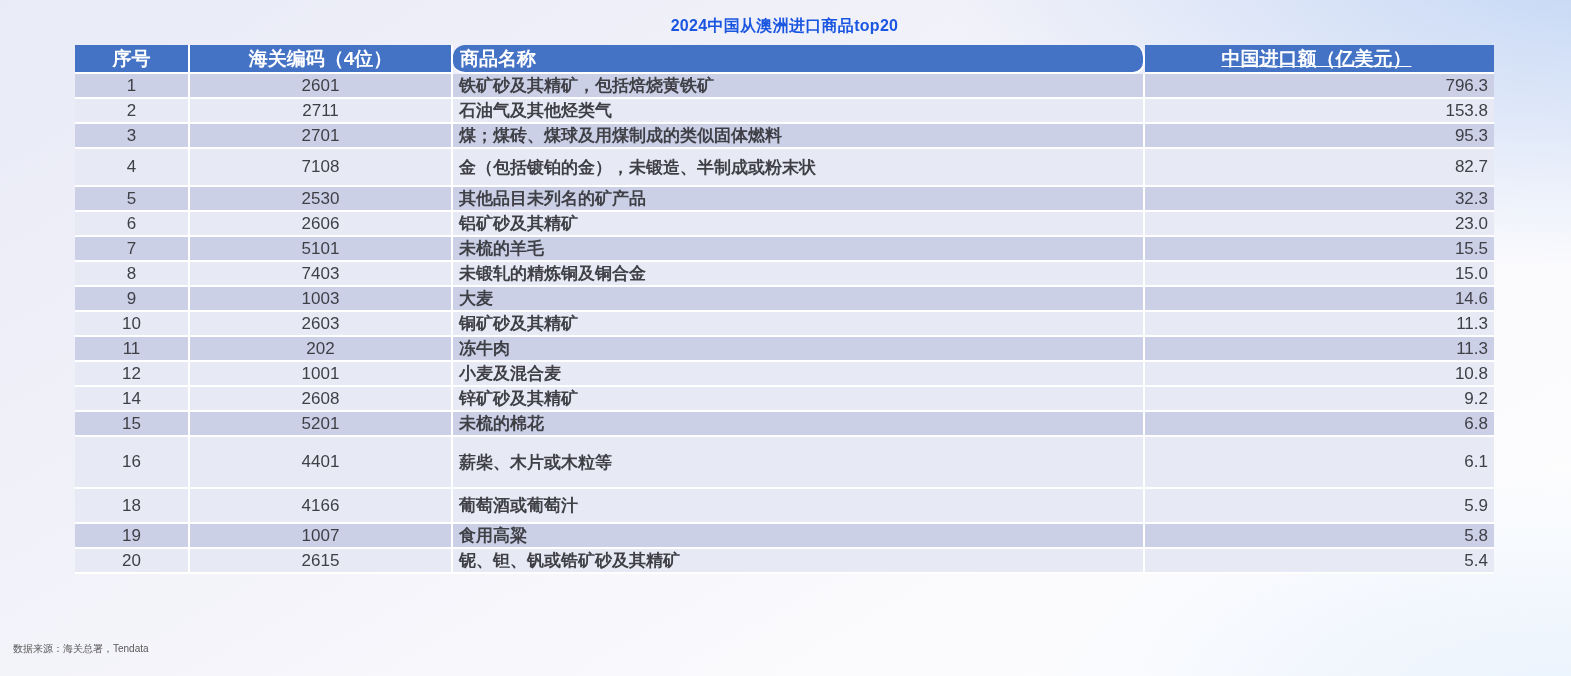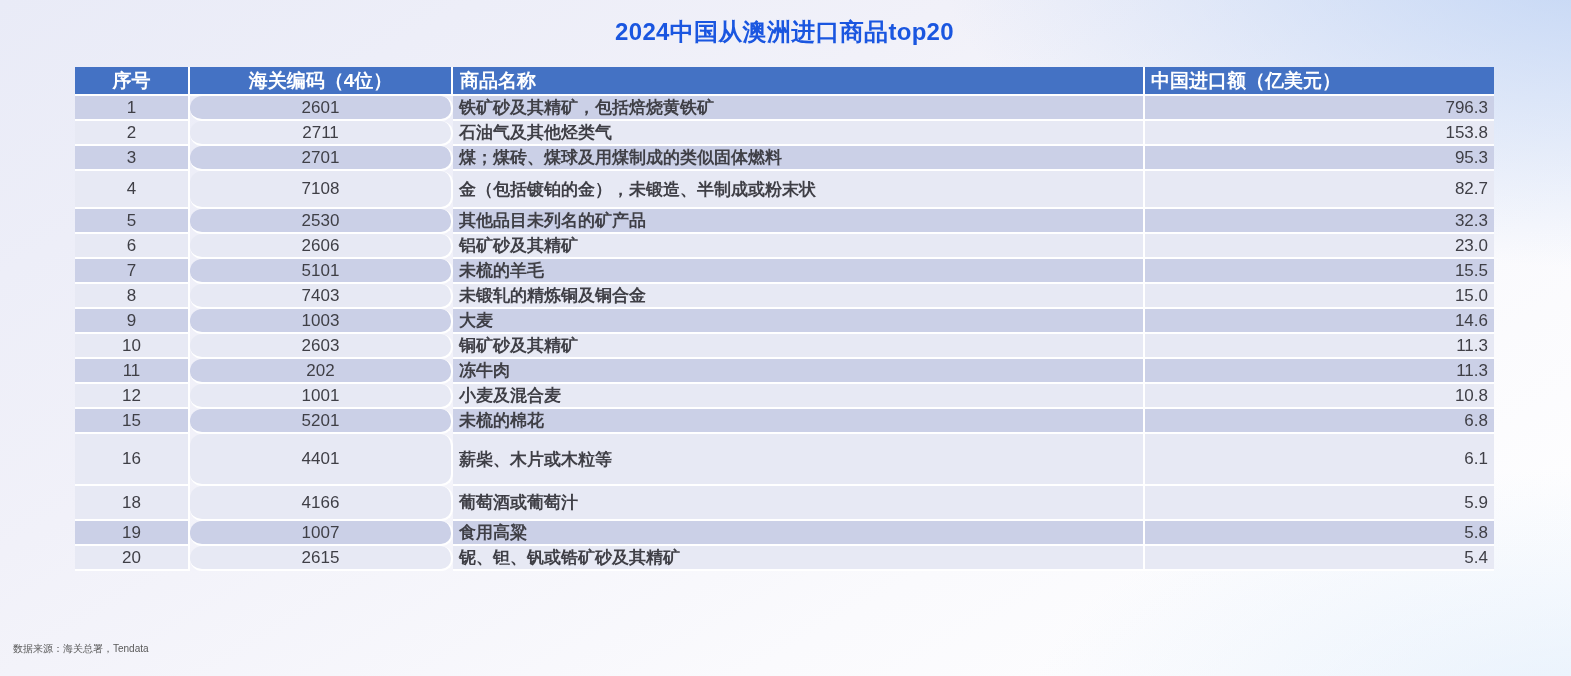--- a/index.html
+++ b/index.html
@@ -22,28 +22,28 @@
       radial-gradient(1100px 520px at 103% -8%, rgba(183,206,243,0.85), rgba(183,206,243,0) 62%),
       radial-gradient(900px 400px at 100% 105%, rgba(214,231,250,0.55), rgba(214,231,250,0) 60%),
       linear-gradient(150deg, #e9ebf7 0%, #f1f1f9 35%, #fafafd 70%, #ffffff 100%);
   }
   .page-title {
     position: absolute;
     top: 16px;
     left: 75px;
     width: 1419px;
     text-align: center;
-    font-size: 24px;
+    font-size: 16px;
     font-weight: 700;
     color: var(--title-blue);
     letter-spacing: 0.3px;
   }
   .table-wrap {
     position: absolute;
-    top: 67px;
+    top: 45px;
     left: 75px;
     width: 1419px;
   }
   table.imports {
     width: 100%;
     table-layout: fixed;
     border-collapse: separate;
     border-spacing: 0;
   }
   table.imports th, table.imports td {
@@ -56,30 +56,30 @@
   }
   table.imports th:last-child, table.imports td:last-child { border-right: none; }
   table.imports thead tr { height: 29px; }
   table.imports th {
     background: var(--header-bg);
     color: #ffffff;
     font-size: 19px;
     font-weight: 700;
     text-align: center;
   }
-  table.imports th.col-name { text-align: left; padding-left: 7px; }
-  table.imports th.col-value { text-align: left; padding-right: 12px; }
+  table.imports th.col-name { text-align: left; padding-left: 7px; border-radius: 12px; }
+  table.imports th.col-value { text-align: center; padding-right: 12px; text-decoration: underline; }
   table.imports td {
     color: var(--cell-text);
     font-size: 17px;
   }
   tr.band-dark td { background: var(--band-dark); }
   tr.band-light td { background: var(--band-light); }
   td.col-rank  { text-align: center; }
-  td.col-code  { text-align: center; border-radius: 12px; }
+  td.col-code  { text-align: center; }
   td.col-name  { text-align: left; padding-left: 7px; font-weight: 700; }
   td.col-value { text-align: right; padding-right: 12px; }
   .source-note {
     position: absolute;
     left: 13px;
     top: 642px;
     font-size: 10px;
     color: var(--source-text);
   }
 </style>
@@ -170,20 +170,26 @@
           <td class="col-code">202</td>
           <td class="col-name">冻牛肉</td>
           <td class="col-value">11.3</td>
         </tr>
         <tr class="band-light" style="height: 22px;">
           <td class="col-rank">12</td>
           <td class="col-code">1001</td>
           <td class="col-name">小麦及混合麦</td>
           <td class="col-value">10.8</td>
         </tr>
+        <tr class="band-light" style="height: 22px;">
+          <td class="col-rank">14</td>
+          <td class="col-code">2608</td>
+          <td class="col-name">锌矿砂及其精矿</td>
+          <td class="col-value">9.2</td>
+        </tr>
         <tr class="band-dark" style="height: 23px;">
           <td class="col-rank">15</td>
           <td class="col-code">5201</td>
           <td class="col-name">未梳的棉花</td>
           <td class="col-value">6.8</td>
         </tr>
         <tr class="band-light" style="height: 52px;">
           <td class="col-rank">16</td>
           <td class="col-code">4401</td>
           <td class="col-name">薪柴、木片或木粒等</td>

